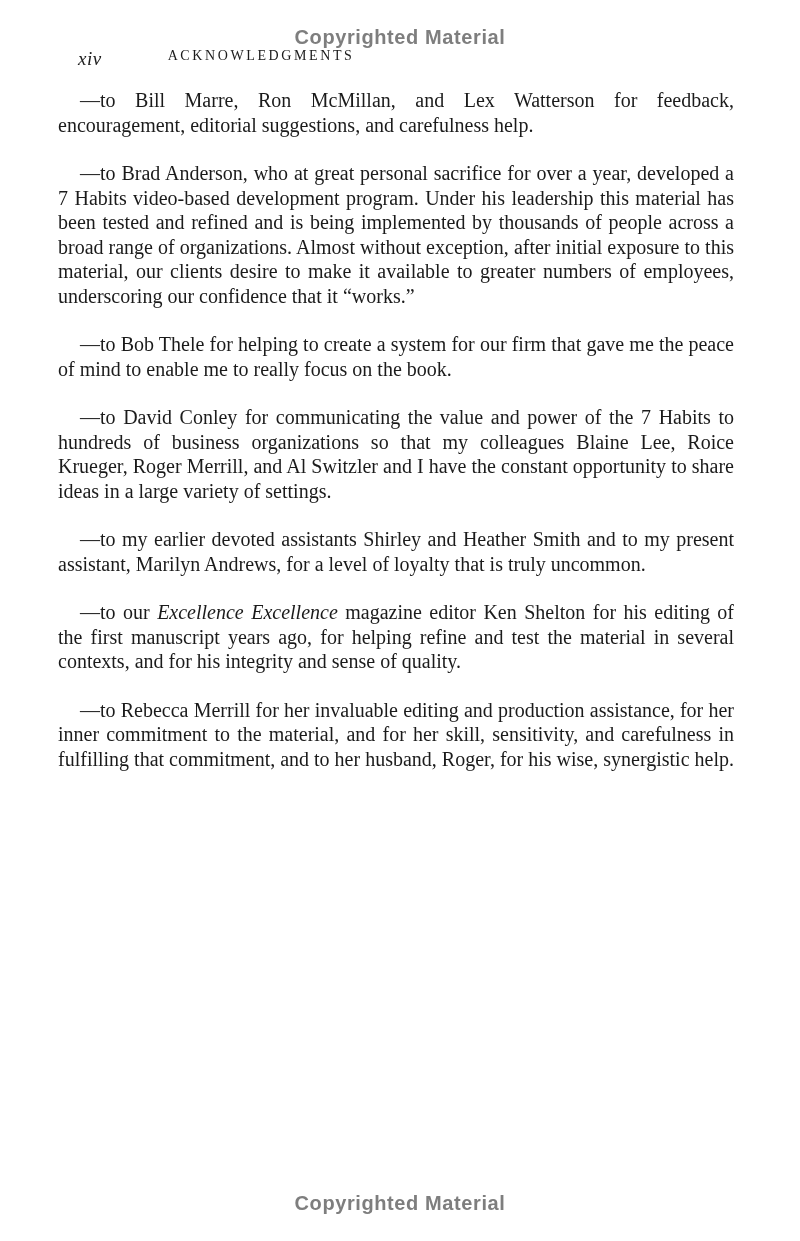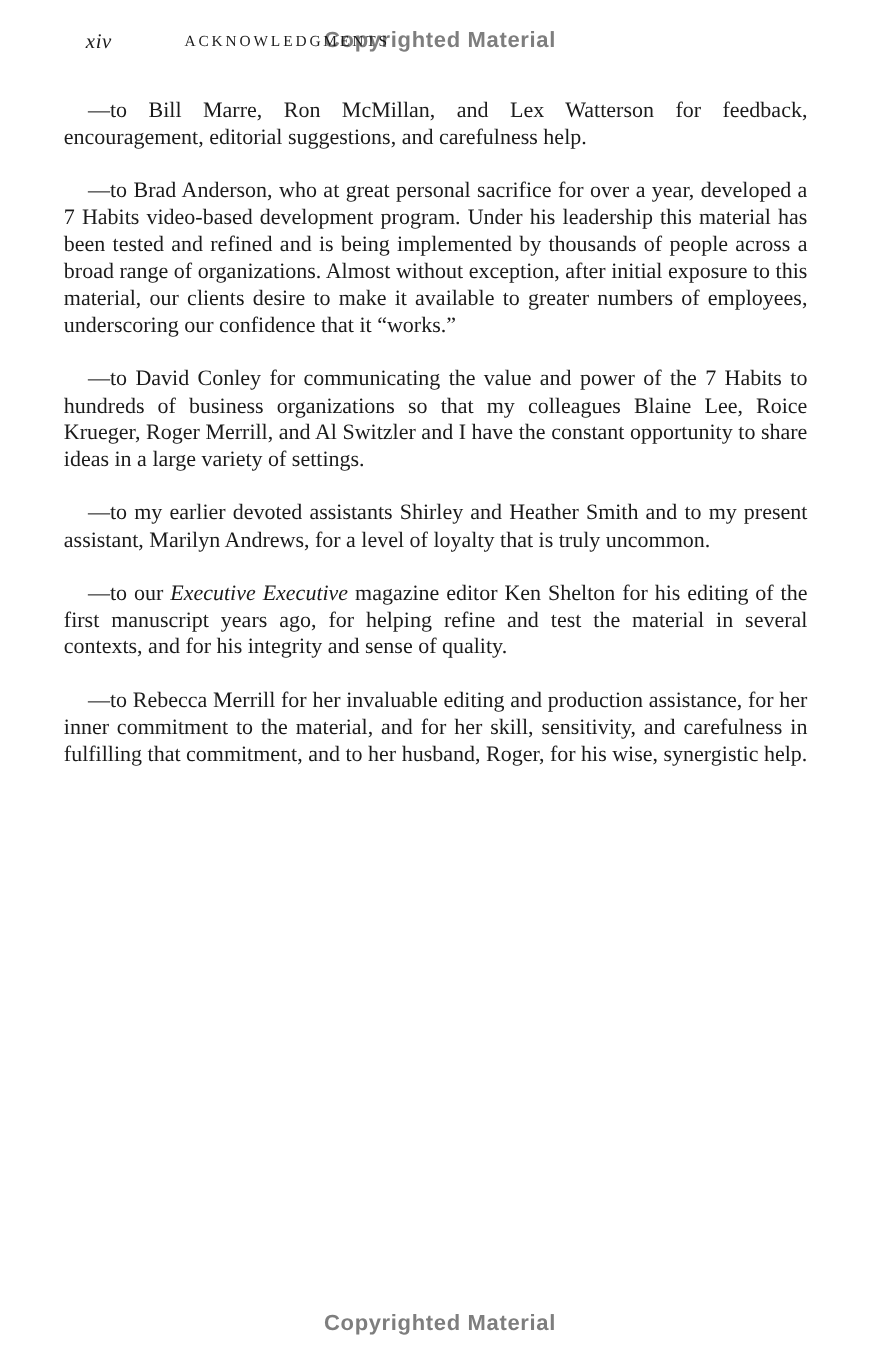--- a/index.html
+++ b/index.html
@@ -22,24 +22,24 @@
     font-family: "Liberation Sans", "DejaVu Sans", sans-serif;
     font-size: 20px;
     font-weight: 700;
     letter-spacing: 0.6px;
     color: #7e7e7e;
   }
   .watermark.top { top: 26px; }
   .watermark.bottom { top: 1192px; }
   .page-header {
     position: absolute;
-    top: 28px;
+    top: 48px;
     left: 78px;
     display: flex;
-    align-items: center;
+    align-items: flex-start;
   }
   .page-number {
     font-style: italic;
     font-size: 19px;
     letter-spacing: 0.5px;
   }
   .running-header {
     margin-left: 66px;
     font-size: 14px;
     letter-spacing: 2.6px;
@@ -70,21 +70,22 @@
   <div class="watermark top">Copyrighted Material</div>
 
   <div class="page-header">
     <span class="page-number">xiv</span>
     <span class="running-header">ACKNOWLEDGMENTS</span>
   </div>
 
   <div class="body-text">
       <p><span>—to Bill Marre, Ron McMillan, and Lex Watterson for feedback, encouragement, editorial suggestions, and carefulness help.</span></p>
       <p><span>—to Brad Anderson, who at great personal sacrifice for over a year, developed a 7 Habits video-based development program. Under his leadership this material has been tested and refined and is being implemented by thousands of people across a broad range of organizations. Almost without exception, after initial exposure to this material, our clients desire to make it available to greater numbers of employees, underscoring our confidence that it “works.”</span></p>
+      <p><span>—to Bob Thele for helping to create a system for our firm that gave me the peace of mind to enable me to really focus on the book.</span></p>
       <p><span>—to David Conley for communicating the value and power of the 7 Habits to hundreds of business organizations so that my colleagues Blaine Lee, Roice Krueger, Roger Merrill, and Al Switzler and I have the constant opportunity to share ideas in a large variety of settings.</span></p>
       <p><span>—to my earlier devoted assistants Shirley and Heather Smith and to my present assistant, Marilyn Andrews, for a level of loyalty that is truly uncommon.</span></p>
-      <p><span>—to our </span><em>Executive Executive</em><span> magazine editor Ken Shelton for his editing of the first manuscript years ago, for helping refine and test the material in several contexts, and for his integrity and sense of quality.</span></p>
+      <p><span>—to our </span><em>Excellence Excellence</em><span> magazine editor Ken Shelton for his editing of the first manuscript years ago, for helping refine and test the material in several contexts, and for his integrity and sense of quality.</span></p>
       <p><span>—to Rebecca Merrill for her invaluable editing and production assistance, for her inner commitment to the material, and for her skill, sensitivity, and carefulness in fulfilling that commitment, and to her husband, Roger, for his wise, synergistic help.</span></p>
     </div>
 
   <div class="watermark bottom">Copyrighted Material</div>
 
 </div>
 
 </body></html>

